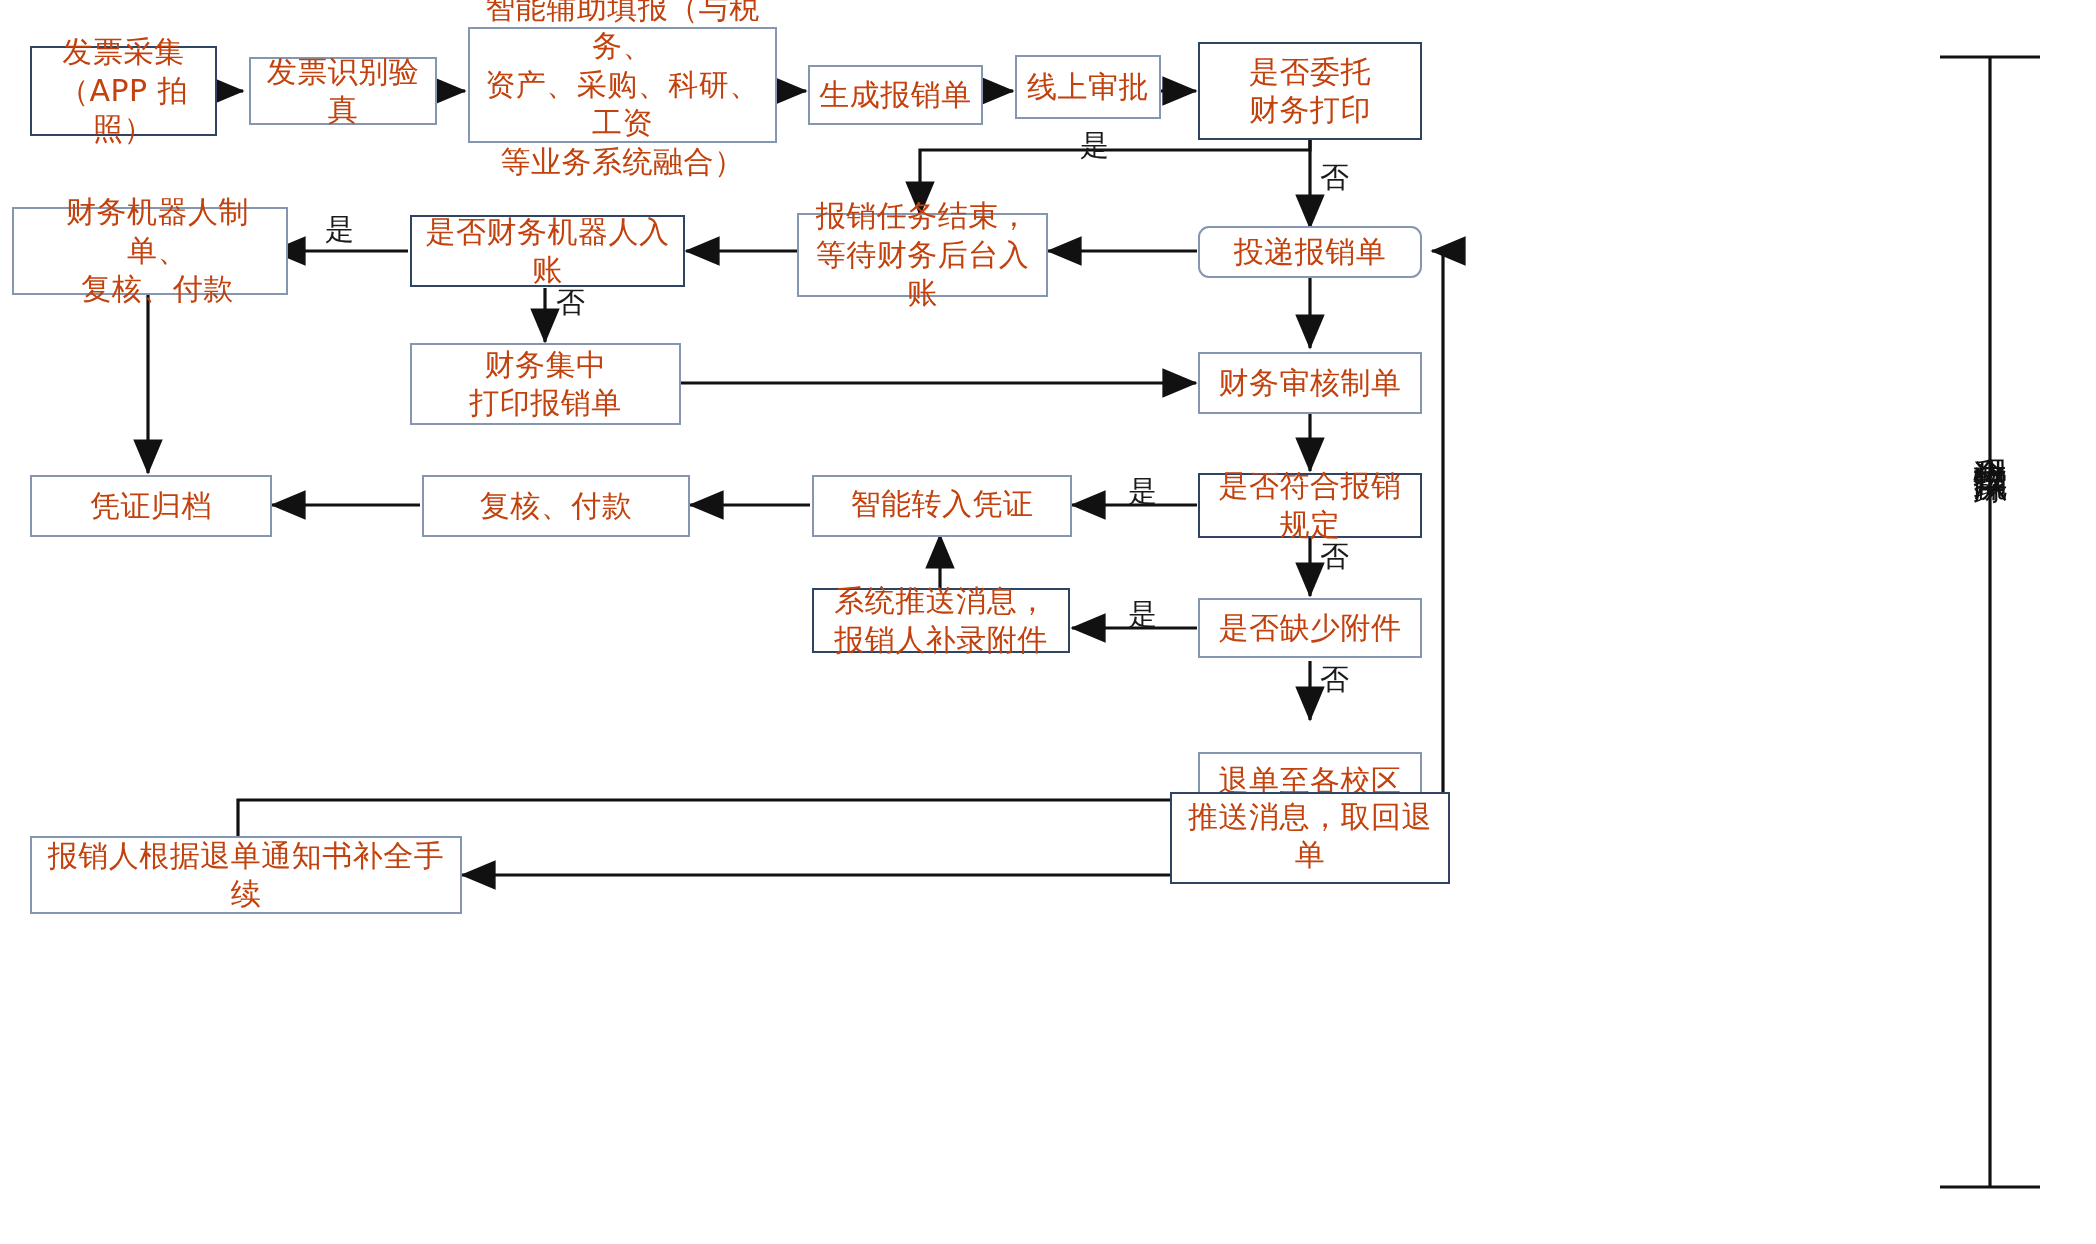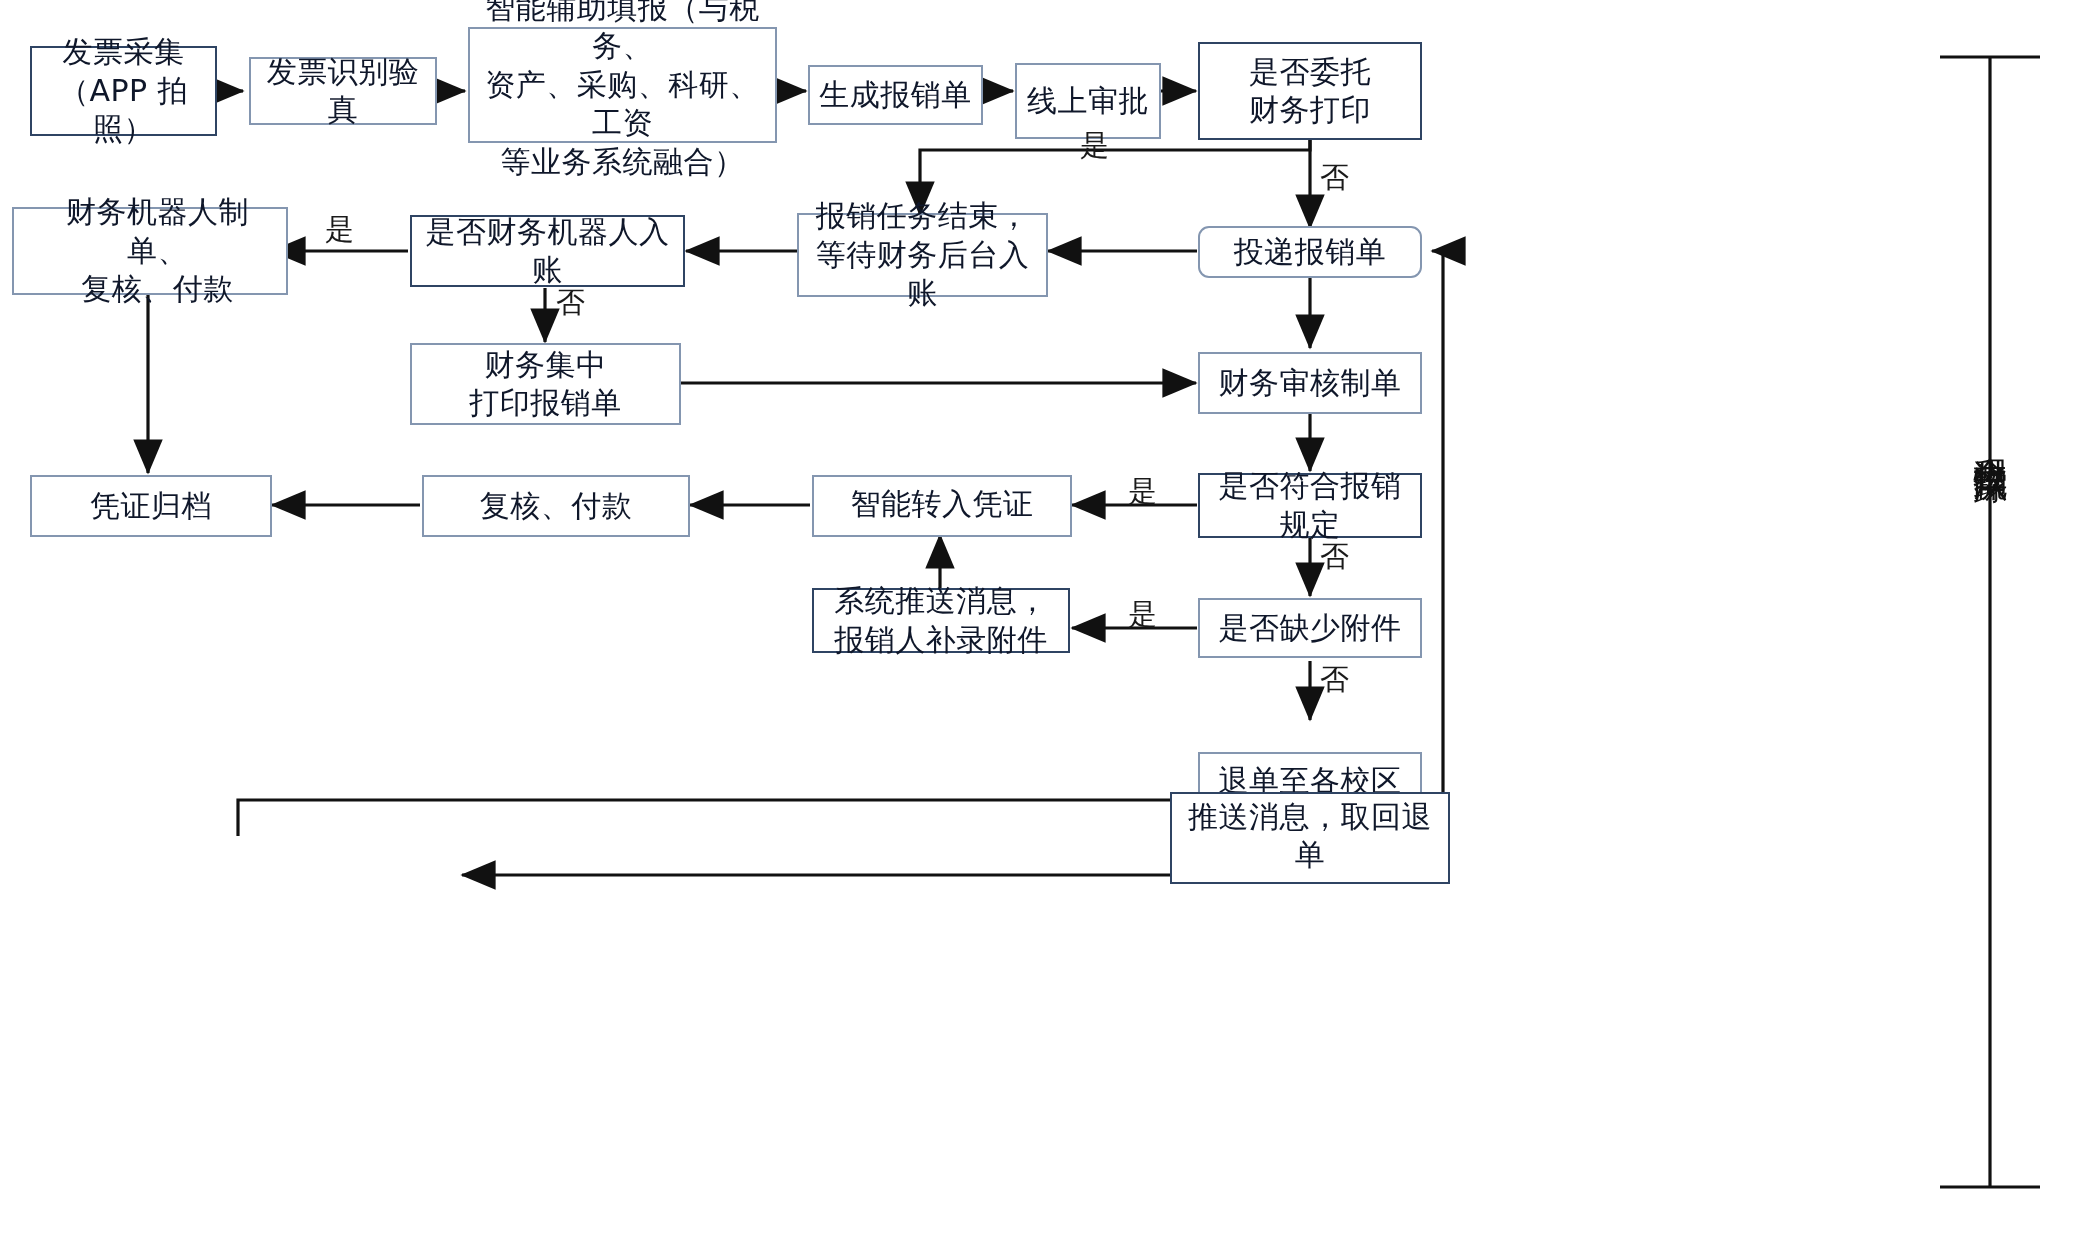--- a/index.html
+++ b/index.html
@@ -1,21 +1,21 @@
 <!DOCTYPE html>
 <html><head>
 <meta charset="utf-8">
 <style>
   html,body{margin:0;padding:0;background:#ffffff;}
   #stage{position:relative;width:2096px;height:1244px;background:#ffffff;overflow:hidden;
          font-family:"DejaVu Sans","Liberation Sans",sans-serif;}
   svg{position:absolute;left:0;top:0;width:2096px;height:1244px;}
   .node{position:absolute;box-sizing:border-box;border:2px solid #8496b0;background:#ffffff;
         display:flex;align-items:center;justify-content:center;text-align:center;
-        color:#0f172a;font-size:30px;line-height:1.28;letter-spacing:0.5px;
+        color:#c2410c;font-size:30px;line-height:1.28;letter-spacing:0.5px;
         font-family:"DejaVu Sans","Liberation Sans",sans-serif;}
   .node.dark{border-color:#2f4463;}
   .node span{display:block;padding:0 8px;white-space:pre-line;}
   .edge-label{position:absolute;color:#1a1a1a;font-size:29px;line-height:1;
               font-family:"DejaVu Sans","Liberation Sans",sans-serif;
               background:transparent;pointer-events:none;}
   .bracket-label{position:absolute;color:#111;font-size:34px;line-height:1.05;
                  writing-mode:vertical-rl;text-orientation:upright;letter-spacing:2px;
                  font-family:"DejaVu Sans","Liberation Sans",sans-serif;}
 </style>
@@ -100,21 +100,21 @@
   <div class="node" style="left:468px;top:27px;width:309px;height:116px;">
     <span>智能辅助填报（与税务、
 资产、采购、科研、工资
 等业务系统融合）</span>
   </div>
 
   <div class="node" style="left:808px;top:65px;width:175px;height:60px;">
     <span>生成报销单</span>
   </div>
 
-  <div class="node" style="left:1015px;top:63px;width:146px;height:76px;">
+  <div class="node" style="left:1015px;top:55px;width:146px;height:64px;">
     <span>线上审批</span>
   </div>
 
   <div class="node dark" style="left:1198px;top:42px;width:224px;height:98px;">
     <span>是否委托
 财务打印</span>
   </div>
 
   <div class="node" style="left:12px;top:207px;width:276px;height:88px;padding-left:15px;">
     <span>财务机器人制单、
@@ -165,20 +165,23 @@
   </div>
 
   <div class="node" style="left:1198px;top:598px;width:224px;height:60px;">
     <span>是否缺少附件</span>
   </div>
 
   <div class="node" style="left:1198px;top:720px;width:224px;height:58px;margin-top:32px;">
     <span>退单至各校区</span>
   </div>
 
+  <div class="node" style="left:30px;top:836px;width:432px;height:78px;">
+    <span>报销人根据退单通知书补全手续</span>
+  </div>
 
   <div class="node dark" style="left:1170px;top:792px;width:280px;height:92px;font-family:Liberation Mono, monospace;">
     <span>推送消息，取回退单</span>
   </div>
 
   <span class="edge-label" style="left:1080px;top:131px;">是</span>
   <span class="edge-label" style="left:1320px;top:163px;">否</span>
   <span class="edge-label" style="left:325px;top:215px;">是</span>
   <span class="edge-label" style="left:556px;top:288px;">否</span>
   <span class="edge-label" style="left:1128px;top:477px;">是</span>

